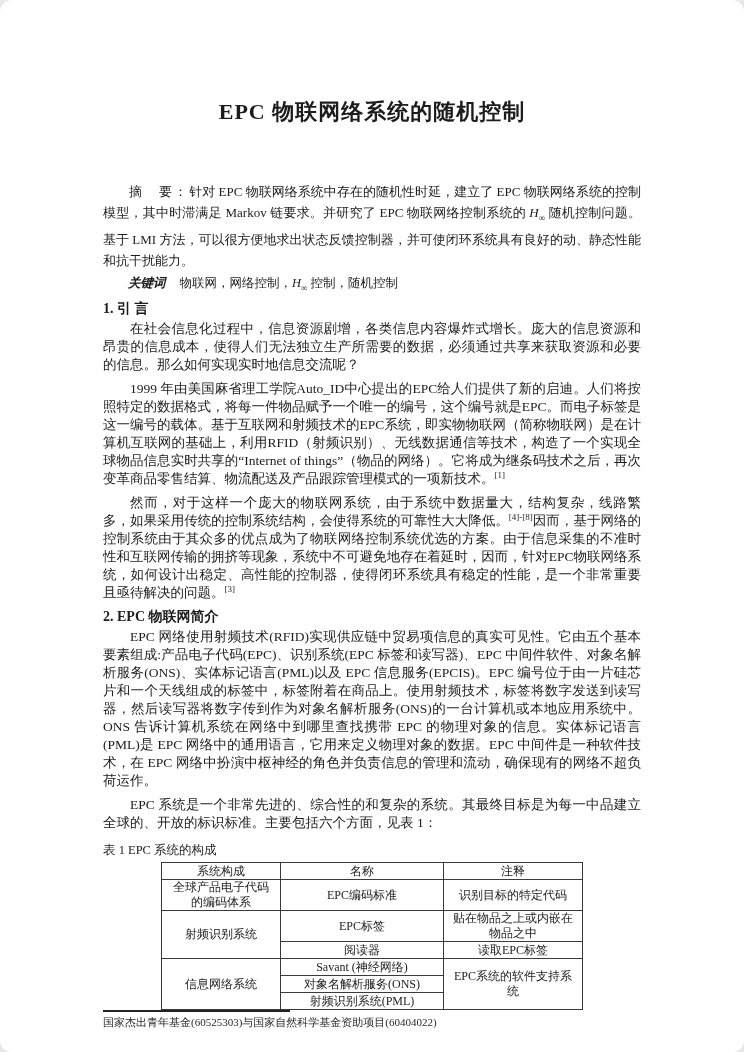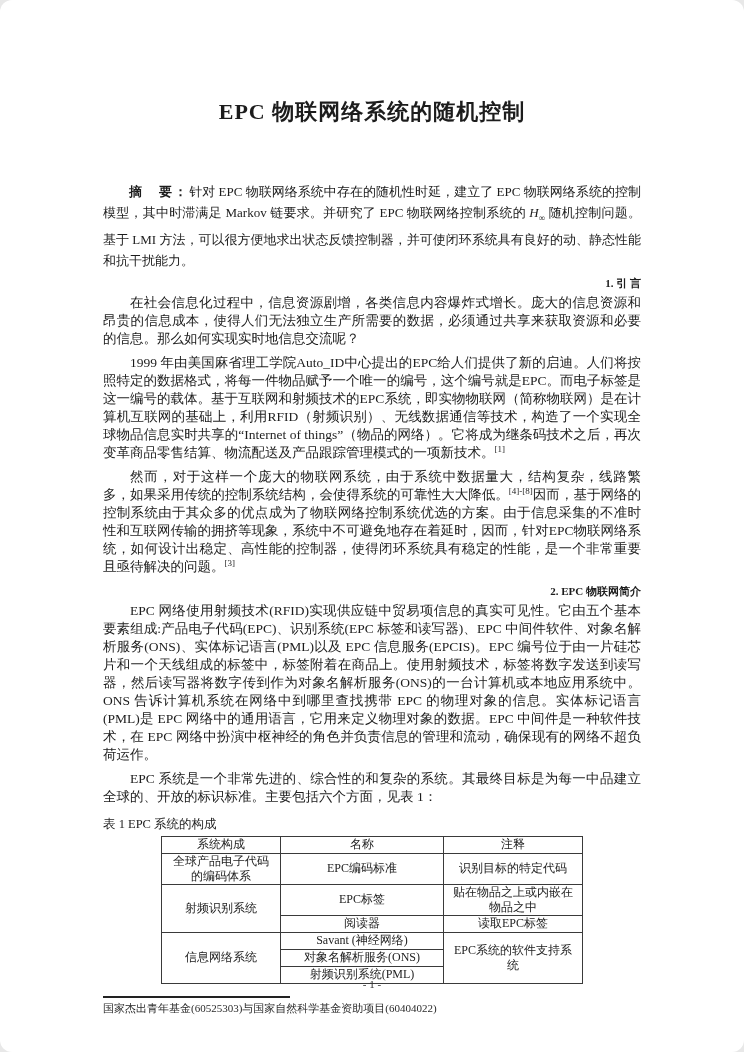--- a/index.html
+++ b/index.html
@@ -34,21 +34,21 @@
     letter-spacing: 1px;
   }
   .abstract {
     margin: 56px 0 0 0;
     font-size: 13px;
     line-height: 21px;
     text-align: justify;
     text-indent: 2em;
   }
   .abstract .lbl {
-    font-weight: bold;
+    font-weight: normal;
     letter-spacing: 2px;
   }
   .keywords {
     margin: 2px 0 0 0;
     font-size: 12.5px;
     line-height: 20px;
     text-indent: 2em;
   }
   .keywords .lbl {
     font-weight: bold;
@@ -58,24 +58,23 @@
   .formula {
     font-style: italic;
     font-family: "Liberation Serif", serif;
   }
   .formula sub {
     font-size: 9px;
     font-style: normal;
   }
   .sec-heading {
     margin: 3px 0 2px 0;
-    font-size: 11px;
+    font-size: 14px;
     line-height: 18px;
     font-weight: bold;
-    text-align: right;
   }
   .para {
     margin: 0 0 6px 0;
     font-size: 13.5px;
     line-height: 18px;
     text-align: justify;
     text-indent: 2em;
   }
   .ref {
     font-size: 9px;
@@ -103,21 +102,20 @@
     font-weight: normal;
     vertical-align: middle;
     text-align: center;
   }
   table.epc-table .c1 { width: 106px; }
   table.epc-table .c2 { width: 150px; }
   table.epc-table .c3 { width: 126px; }
   table.epc-table .tall { height: 28px; }
   table.epc-table .short { height: 16px; }
   .footnote {
-    margin-top: 12px;
   }
   .footnote-rule {
     width: 187px;
     height: 0;
     border-top: 2px solid #222;
     margin: 0 0 3px 0;
   }
   .footnote-text {
     font-size: 11px;
     line-height: 14px;
@@ -136,20 +134,21 @@
 </head>
 <body>
 
 <div class="page">
   <div class="content">
 
     <h1 class="paper-title">EPC 物联网络系统的随机控制</h1>
 
     <p class="abstract"><span class="lbl">摘　要：</span><span>针对 EPC 物联网络系统中存在的随机性时延，建立了 EPC 物联网络系统的控制模型，其中时滞满足 Markov 链要求。并研究了 EPC 物联网络控制系统的</span> <span class="formula"><span>H</span><sub>∞</sub></span> <span>随机控制问题。基于 LMI 方法，可以很方便地求出状态反馈控制器，并可使闭环系统具有良好的动、静态性能和抗干扰能力。</span></p>
 
+    <p class="keywords"><span class="lbl">关键词</span><span>物联网，网络控制，</span><span class="formula"><span>H</span><sub>∞</sub></span> <span>控制，随机控制</span></p>
 
     <h2 class="sec-heading">1. 引 言</h2>
 
     <p class="para">在社会信息化过程中，信息资源剧增，各类信息内容爆炸式增长。庞大的信息资源和昂贵的信息成本，使得人们无法独立生产所需要的数据，必须通过共享来获取资源和必要的信息。那么如何实现实时地信息交流呢？</p>
 
     <p class="para"><span>1999 年由美国麻省理工学院Auto_ID中心提出的EPC给人们提供了新的启迪。人们将按照特定的数据格式，将每一件物品赋予一个唯一的编号，这个编号就是EPC。而电子标签是这一编号的载体。基于互联网和射频技术的EPC系统，即实物物联网（简称物联网）是在计算机互联网的基础上，利用RFID（射频识别）、无线数据通信等技术，构造了一个实现全球物品信息实时共享的“Internet of things”（物品的网络）。它将成为继条码技术之后，再次变革商品零售结算、物流配送及产品跟踪管理模式的一项新技术。</span><span class="ref">[1]</span></p>
 
     <p class="para"><span>然而，对于这样一个庞大的物联网系统，由于系统中数据量大，结构复杂，线路繁多，如果采用传统的控制系统结构，会使得系统的可靠性大大降低。</span><span class="ref">[4]-[8]</span><span>因而，基于网络的控制系统由于其众多的优点成为了物联网络控制系统优选的方案。由于信息采集的不准时性和互联网传输的拥挤等现象，系统中不可避免地存在着延时，因而，针对EPC物联网络系统，如何设计出稳定、高性能的控制器，使得闭环系统具有稳定的性能，是一个非常重要且亟待解决的问题。</span><span class="ref">[3]</span></p>
 
     <h2 class="sec-heading">2. EPC 物联网简介</h2>

